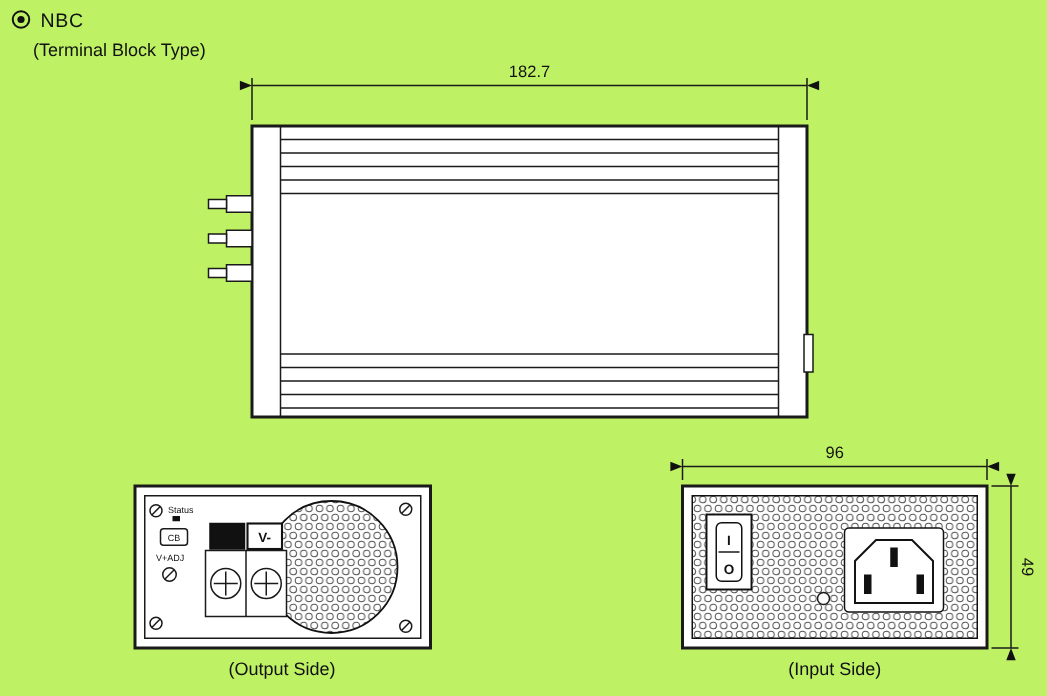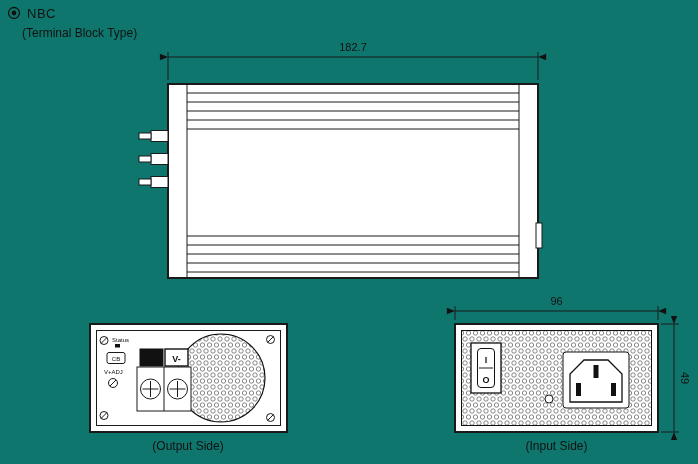--- a/index.html
+++ b/index.html
@@ -1,19 +1,19 @@
 <!DOCTYPE html>
 <html><head>
 <meta charset="utf-8">
 <style>
   html,body{margin:0;padding:0;background:#fff;}
   .canvas{
     position:relative;
     width:698px;height:464px;
-    background:#0f766e;
+    background:#bef264;
     font-family:"Liberation Sans", sans-serif;
     overflow:hidden;
   }
   svg{position:absolute;left:0;top:0;}
   .t{font-family:"Liberation Sans", sans-serif;fill:#111;}
   .title{font-size:13px;letter-spacing:0.5px;}
   .subtitle{font-size:12px;}
   .dim{font-size:11px;}
   .caption{font-size:12px;}
   .tiny{font-size:6px;}

